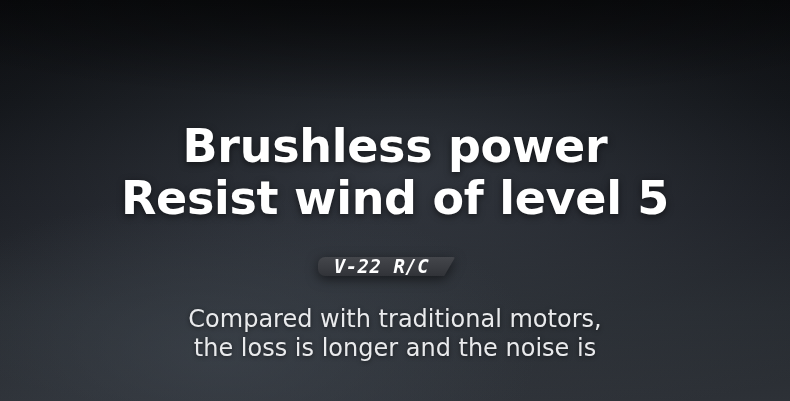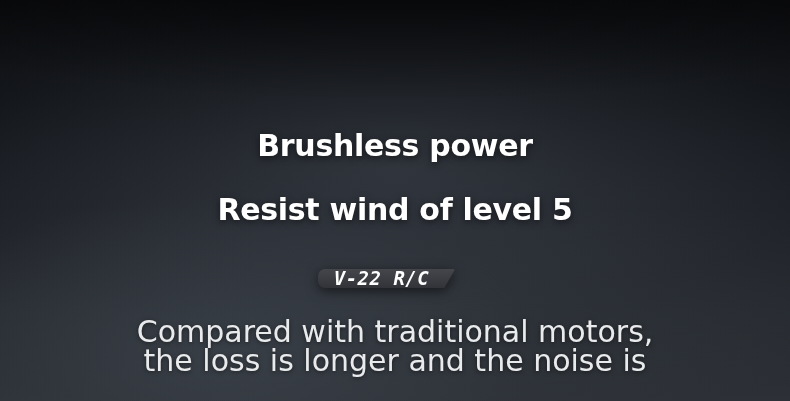--- a/index.html
+++ b/index.html
@@ -53,27 +53,27 @@
     flex-direction: column;
     align-items: center;
   }
 
   .headline {
     margin: 0;
     padding: 0;
     text-align: center;
     color: #ffffff;
     font-weight: bold;
-    font-size: 30px;
+    font-size: 46px;
     line-height: 52px;
     letter-spacing: -0.3px;
     text-shadow: 0 2px 7px rgba(0,0,0,0.55);
   }
   .headline-line-1 { margin-top: 120px; }
-  .headline-line-2 { margin-top: 12px; }
+  .headline-line-2 { margin-top: 0; }
 
   
   .badge-wrap {
     margin-top: 26px;
     position: relative;
     height: 33px;
     display: flex;
     align-items: center;
     filter: drop-shadow(0 3px 6px rgba(0,0,0,0.55));
   }
@@ -110,21 +110,21 @@
     border-radius: 0 6px 6px 0;
   }
 
   
   .subtitle {
     margin: 0;
     padding: 0;
     margin-top: 22px;
     text-align: center;
     color: #e9eaec;
-    font-size: 30px;
+    font-size: 24px;
     line-height: 29px;
     font-weight: normal;
     text-shadow: 0 1px 4px rgba(0,0,0,0.5);
   }
   .subtitle div { white-space: nowrap; }
 </style>
 </head>
 <body>
 
 <div id="banner">

